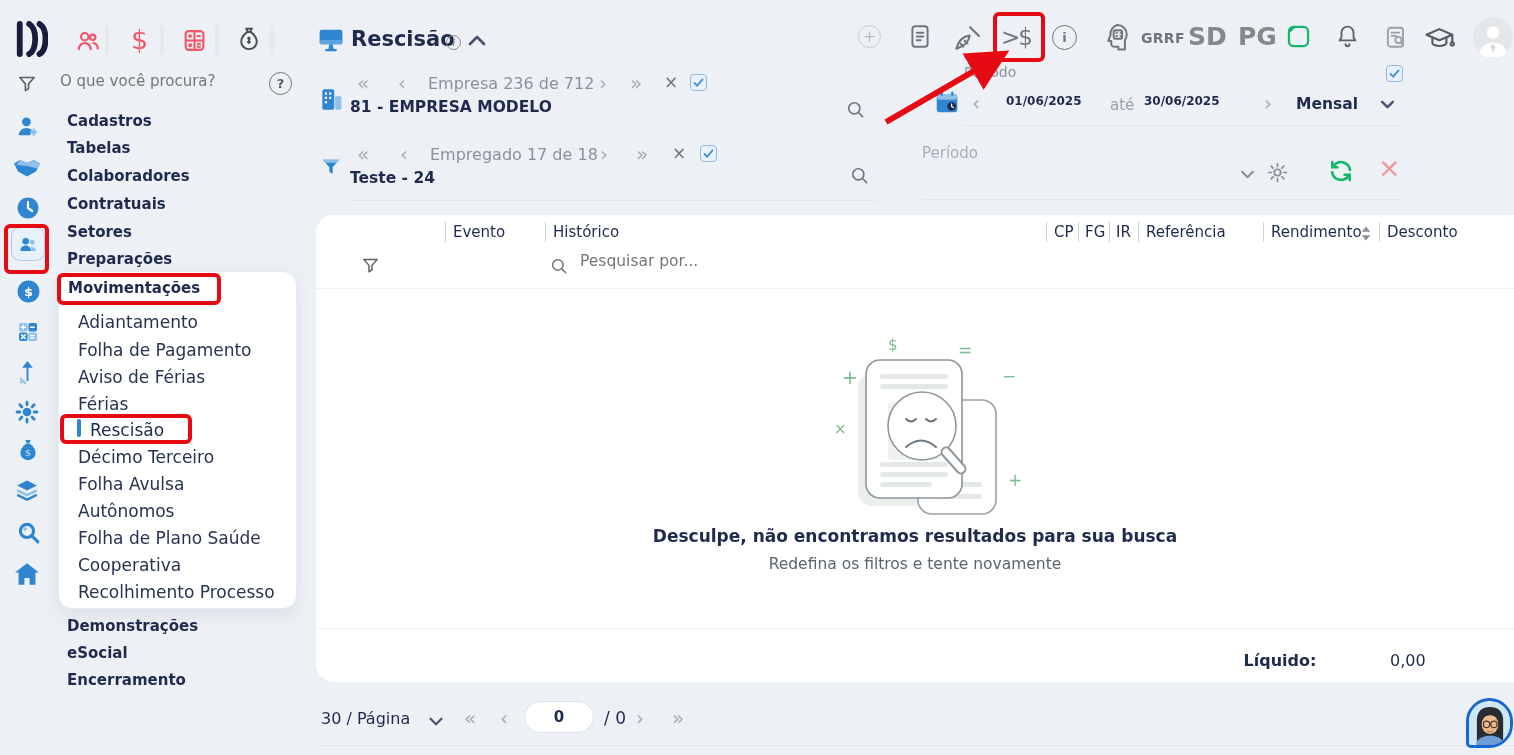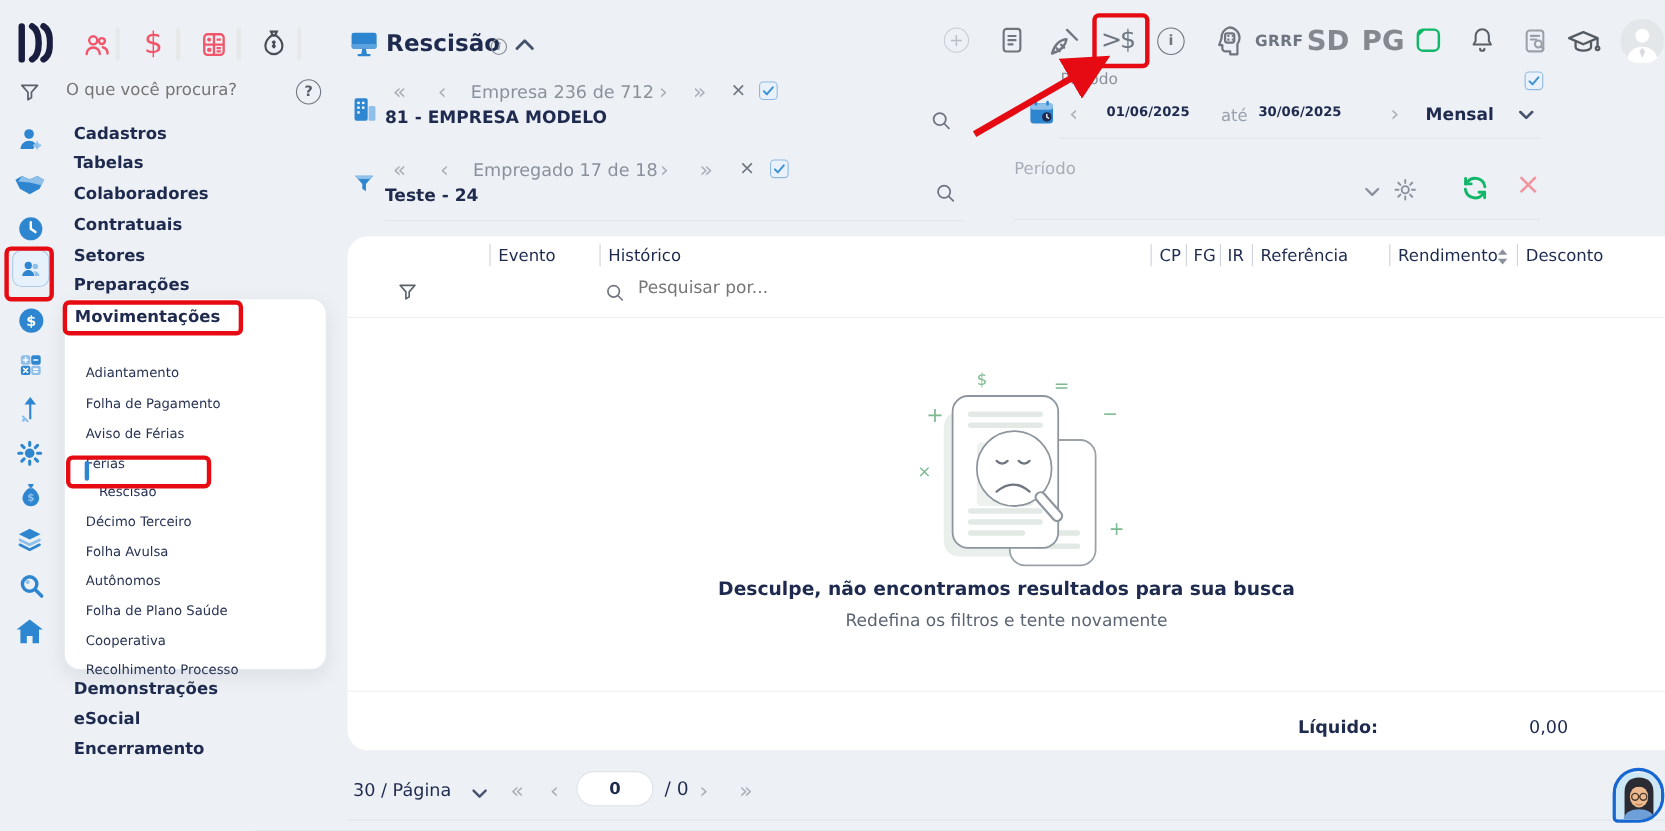--- a/index.html
+++ b/index.html
@@ -13,21 +13,21 @@
   .ic-gray{color:#70757e;}
   .ic-lgray{color:#9aa0a8;}
   .sep-v{width:4px;height:30px;border-radius:2px;background:#e7e8ea;}
   .hsep{height:1px;background:#e2e6eb;}
   .hsep-faint{height:1px;background:#eef1f4;}
   .thsep{width:1px;height:20px;background:#ccd2d9;}
   .redbox{border:4px solid #e60b12;border-radius:6px;z-index:30;box-sizing:border-box;pointer-events:none;}
   .cbx{width:17px;height:17px;border-radius:4px;background:#e9f2fc;border:1.5px solid #8fb9e0;
        display:flex;align-items:center;justify-content:center;box-sizing:border-box;cursor:pointer;}
   .menu-item{font-weight:700;font-size:15px;color:#1e2b4f;cursor:pointer;}
-  .sub-item{font-size:12px;color:#273352;cursor:pointer;margin-top:20px;}
+  .sub-item{font-size:17px;color:#273352;cursor:pointer;}
   .chev{color:#a9aeb6;font-size:20px;cursor:pointer;}
   .xgl{color:#6d747e;font-size:17px;cursor:pointer;}
   .card{background:#fff;border:1px solid #e8ebf0;border-radius:14px;box-shadow:0 6px 18px rgba(30,43,79,.08);}
   .main-card{background:#fff;border-radius:18px 0 0 18px;}
   .ghost-input{border:none;outline:none;background:transparent;font-family:inherit;}
   .circle-btn{border-radius:50%;display:flex;align-items:center;justify-content:center;box-sizing:border-box;cursor:pointer;}
   .active-bar{width:4px;height:18px;background:#2e86d1;border-radius:2px;}
   .page-pill{width:70px;height:32px;background:#fff;border:1px solid #dfe3e8;border-radius:16px;
              display:flex;align-items:center;justify-content:center;box-sizing:border-box;}
   .page-pill input{width:50px;text-align:center;font-size:15px;color:#1e2b4f;font-weight:700;}
@@ -462,21 +462,21 @@
       <path d="M124 130l15 17" stroke="#fff" stroke-width="7" stroke-linecap="round"></path>
       <path d="M84 97q5 5 10 0" stroke="#6e7781" stroke-width="2" stroke-linecap="round"></path>
       <path d="M104 97q5 5 10 0" stroke="#6e7781" stroke-width="2" stroke-linecap="round"></path>
       <path d="M84 125q15-13 30 0" stroke="#6e7781" stroke-width="2" stroke-linecap="round"></path>
     </svg>
   </div>
   <div class="abs t bold" style="left:316px;top:527px;width:1198px;text-align:center;font-size:17px;z-index:5">Desculpe, não encontramos resultados para sua busca</div>
   <div class="abs t" style="left:316px;top:556px;width:1198px;text-align:center;font-size:15.5px;color:#5b6472;z-index:5">Redefina os filtros e tente novamente</div>
 
   <div class="abs hsep-faint" style="left:316px;top:628px;width:1198px;z-index:5"></div>
-  <div class="abs t bold" style="left:1180px;top:652px;width:200px;text-align:left;font-size:16px;z-index:5">Líquido:</div>
+  <div class="abs t bold" style="left:1180px;top:652px;width:200px;text-align:center;font-size:16px;z-index:5">Líquido:</div>
   <div class="abs t" style="left:1390px;top:652px;width:112px;font-size:16px;z-index:5">0,00</div>
 
   <div class="abs t" style="left:321px;top:710px;font-size:16px">30 / Página</div>
   <div class="abs" style="left:428px;top:716px;cursor:pointer">
     <svg width="16" height="11" viewBox="0 0 14 10" fill="none" stroke="#46536e" stroke-width="2" stroke-linecap="round" stroke-linejoin="round">
         <polyline points="2,2.5 7,7.5 12,2.5"></polyline>
       </svg>
   </div>
   <span class="abs t chev" style="left:464px;top:707px">«</span>
   <span class="abs t chev" style="left:500px;top:707px">‹</span>

